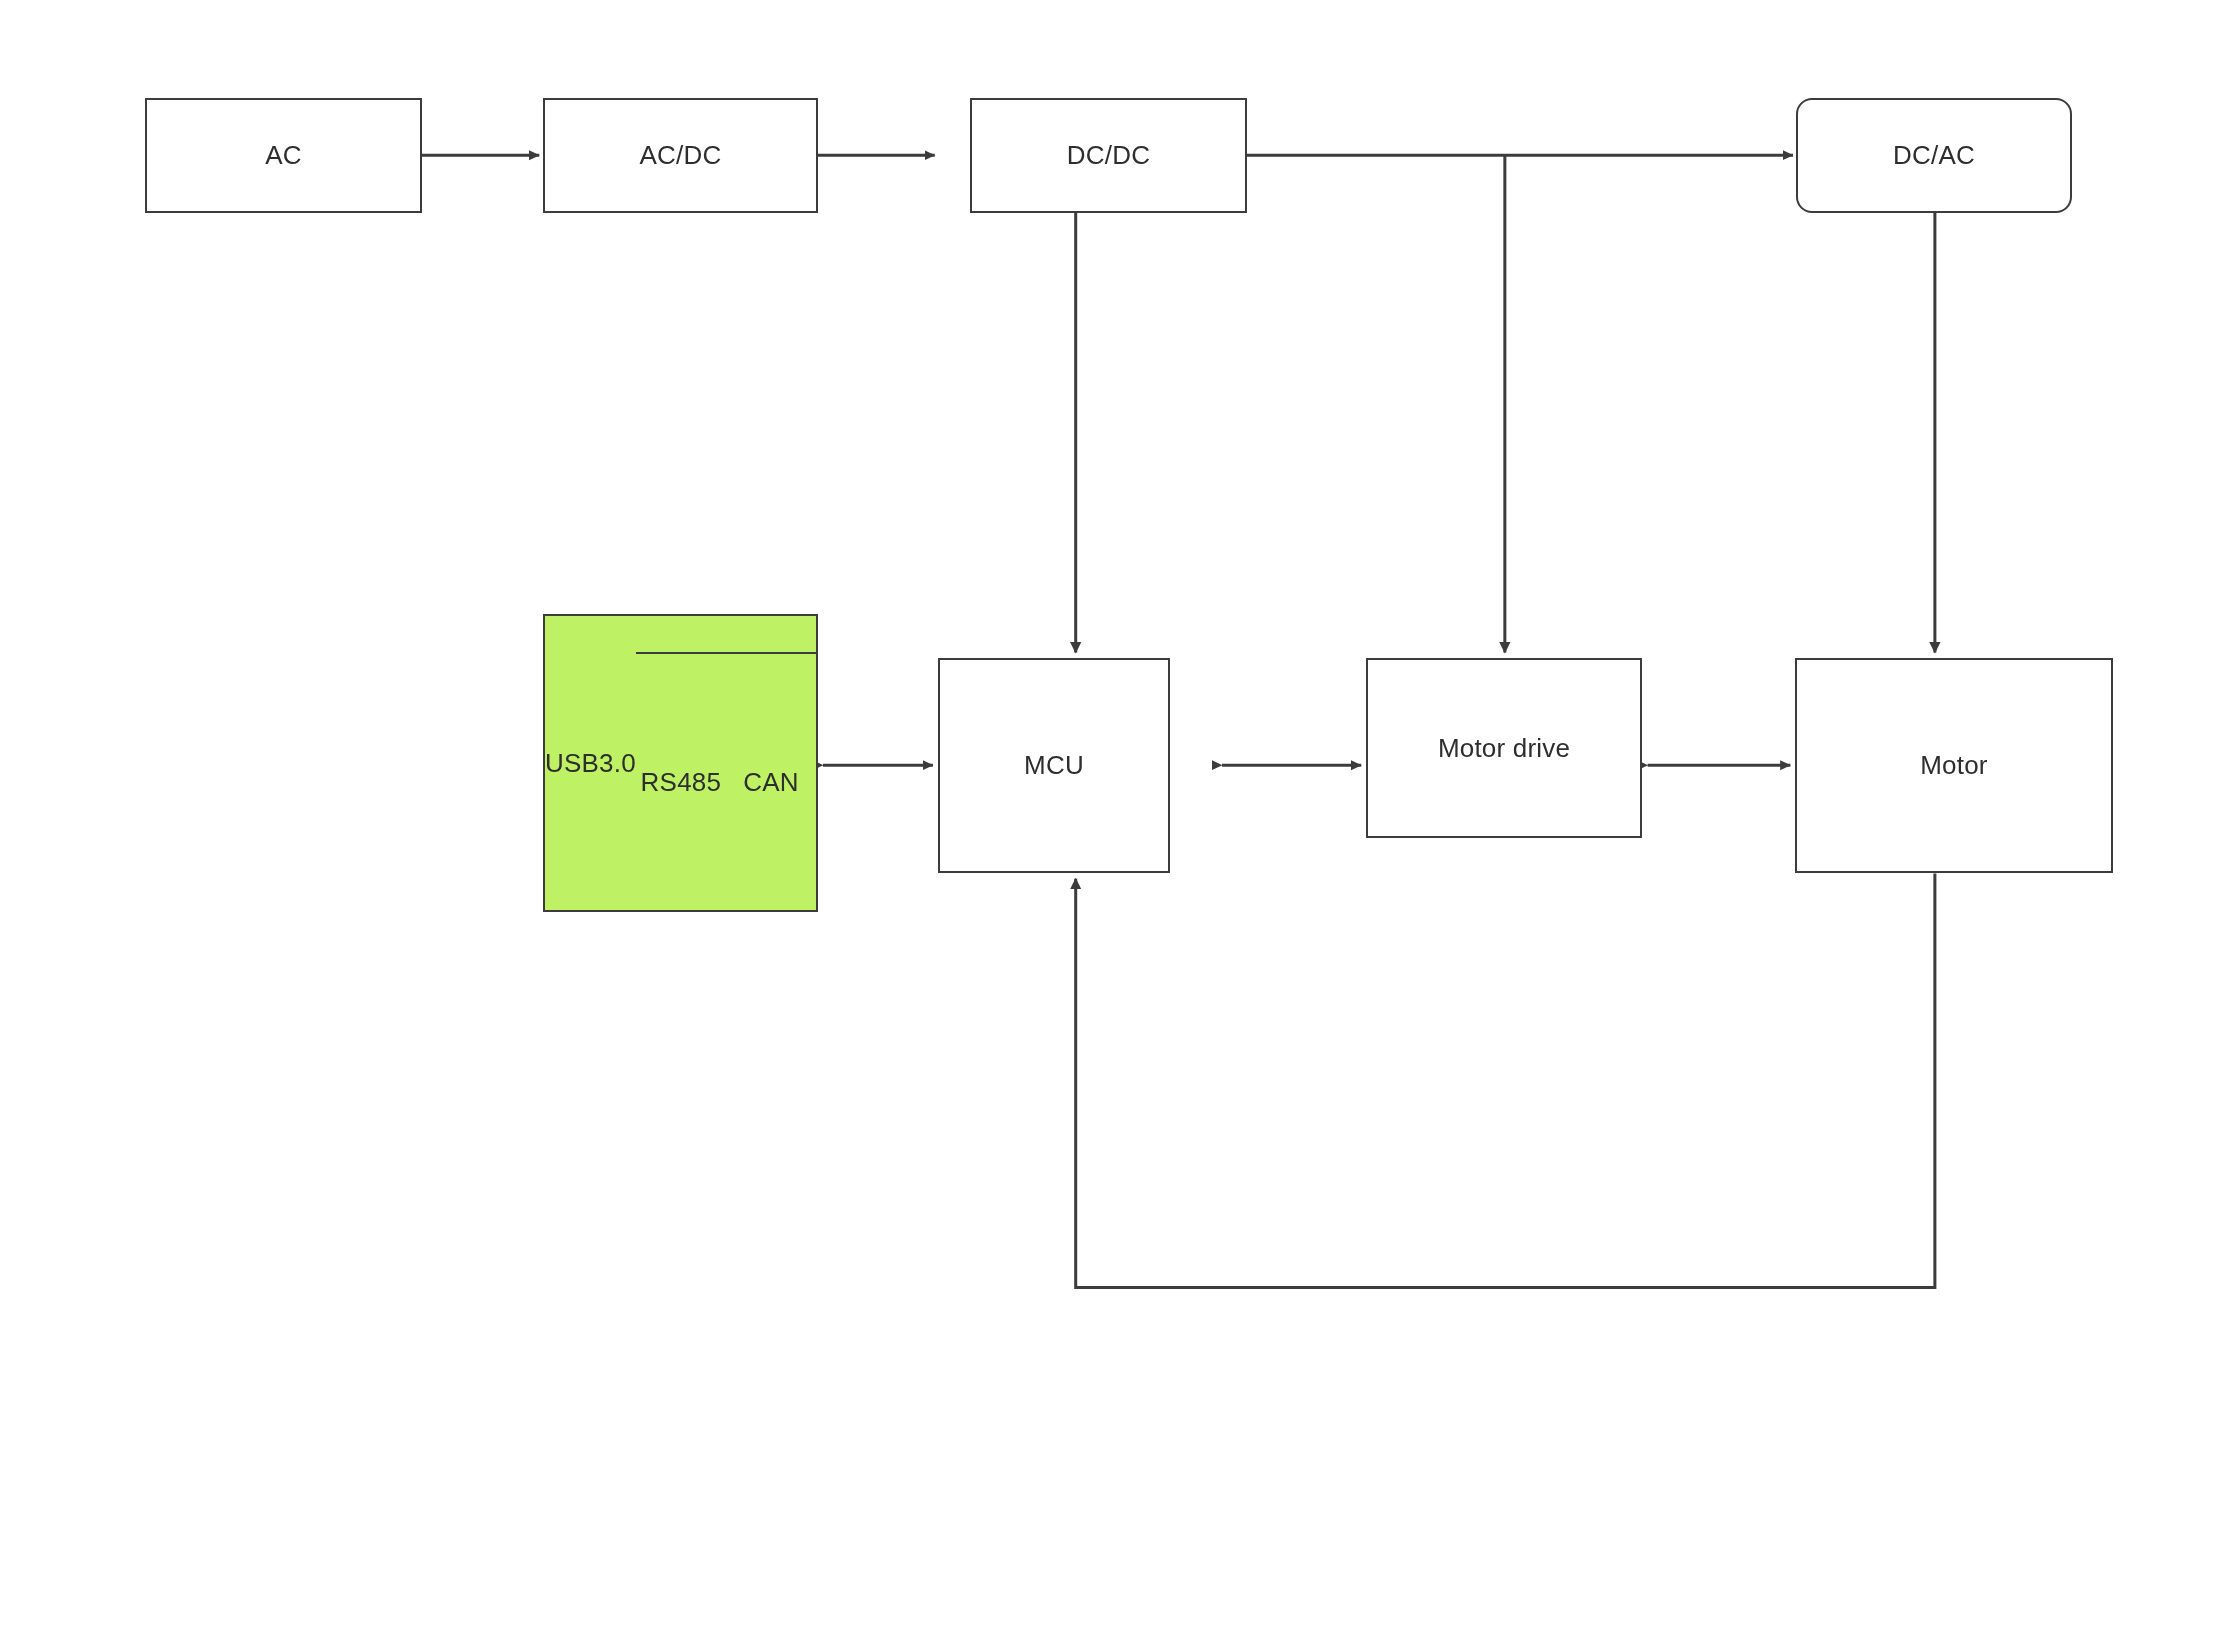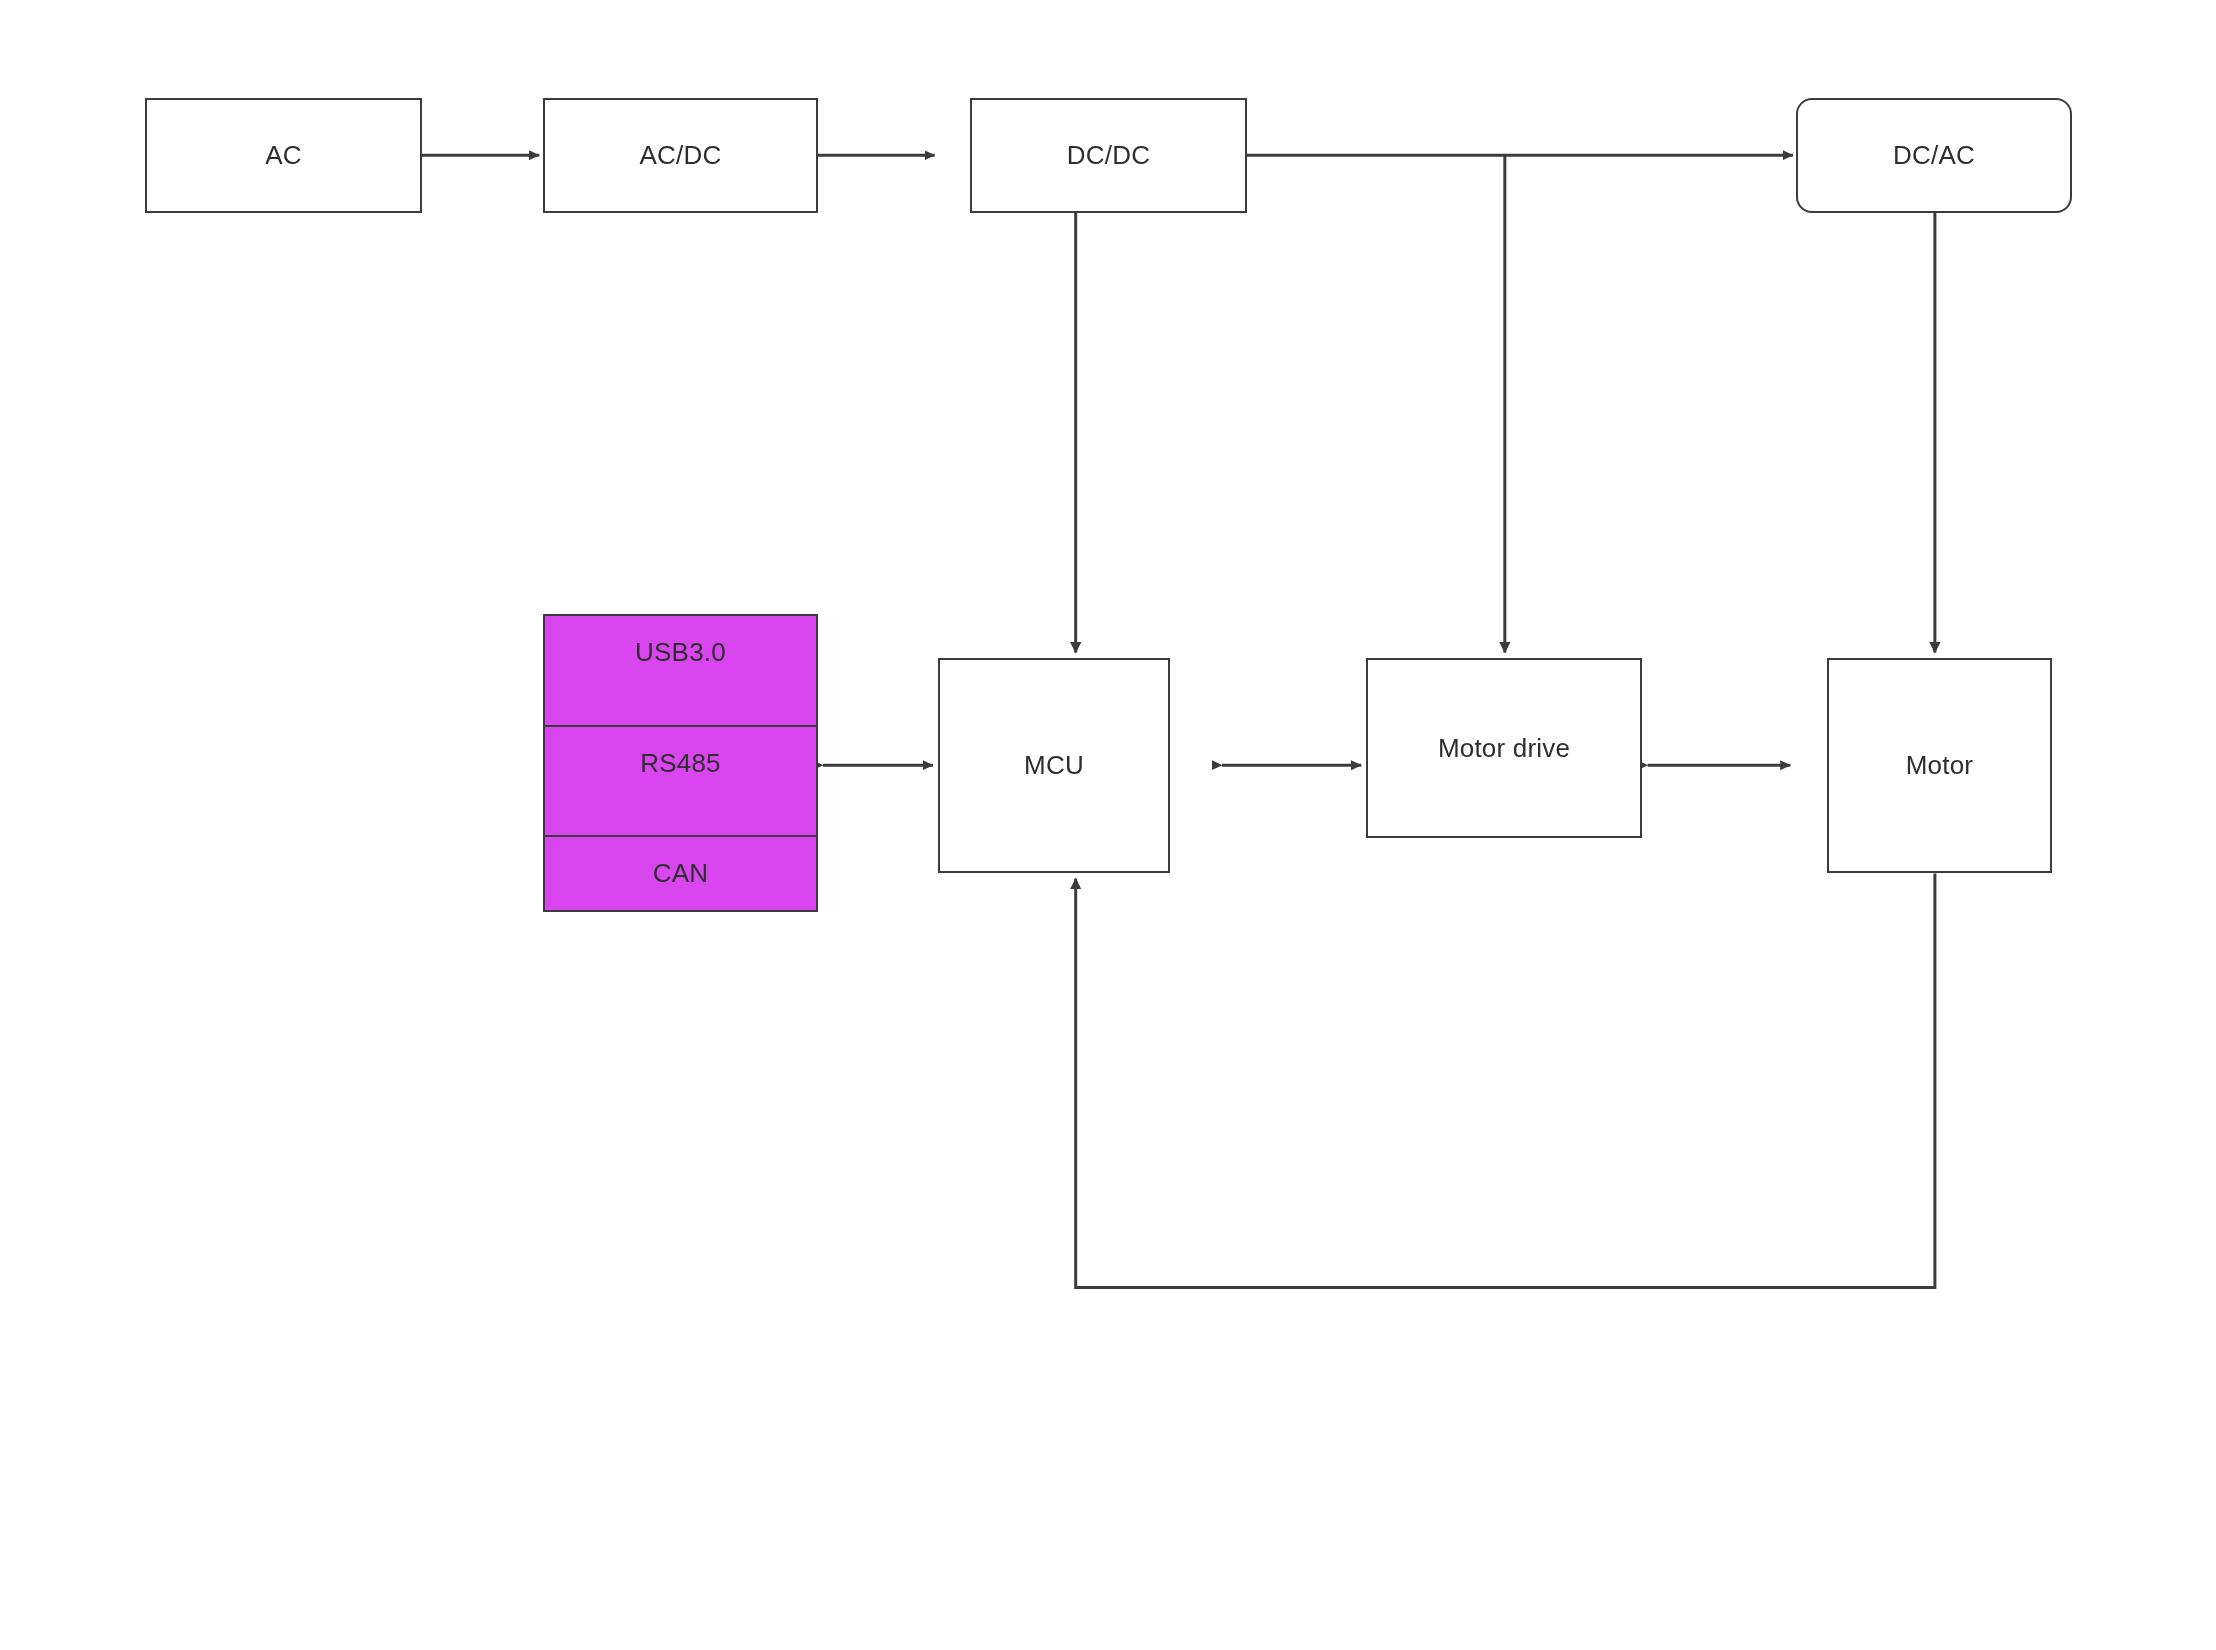--- a/index.html
+++ b/index.html
@@ -40,23 +40,23 @@
     color: #2e2e2e;
     line-height: 1.1;
     text-align: left;
     white-space: nowrap;
     letter-spacing: 0.2px;
   }
   .stack-box {
     position: absolute;
     box-sizing: border-box;
     border: 2.7px solid #3c3c3c;
-    background: #d946ef;
+    background: #bef264;
     display: flex;
-    flex-direction: column;
+    flex-direction: row;
   }
   .stack-cell {
     flex: 1 1 0;
     display: flex;
     align-items: center;
     justify-content: center;
     box-sizing: border-box;
   }
   .stack-cell + .stack-cell {
     border-top: 2.7px solid #3c3c3c;
@@ -137,18 +137,18 @@
   </div>
 
   <div class="node-box" style="left:938px; top:658px; width:232px; height:215px;">
     <span class="node-label">MCU</span>
   </div>
 
   <div class="node-box" style="left:1366px; top:658px; width:276px; height:180px;">
     <span class="node-label">Motor drive</span>
   </div>
 
-  <div class="node-box" style="left:1795px; top:658px; width:225px; height:215px;margin-left:32px;">
+  <div class="node-box" style="left:1795px; top:658px; width:318px; height:215px;">
     <span class="node-label">Motor</span>
   </div>
 
 </div>
 
 
 </body></html>

